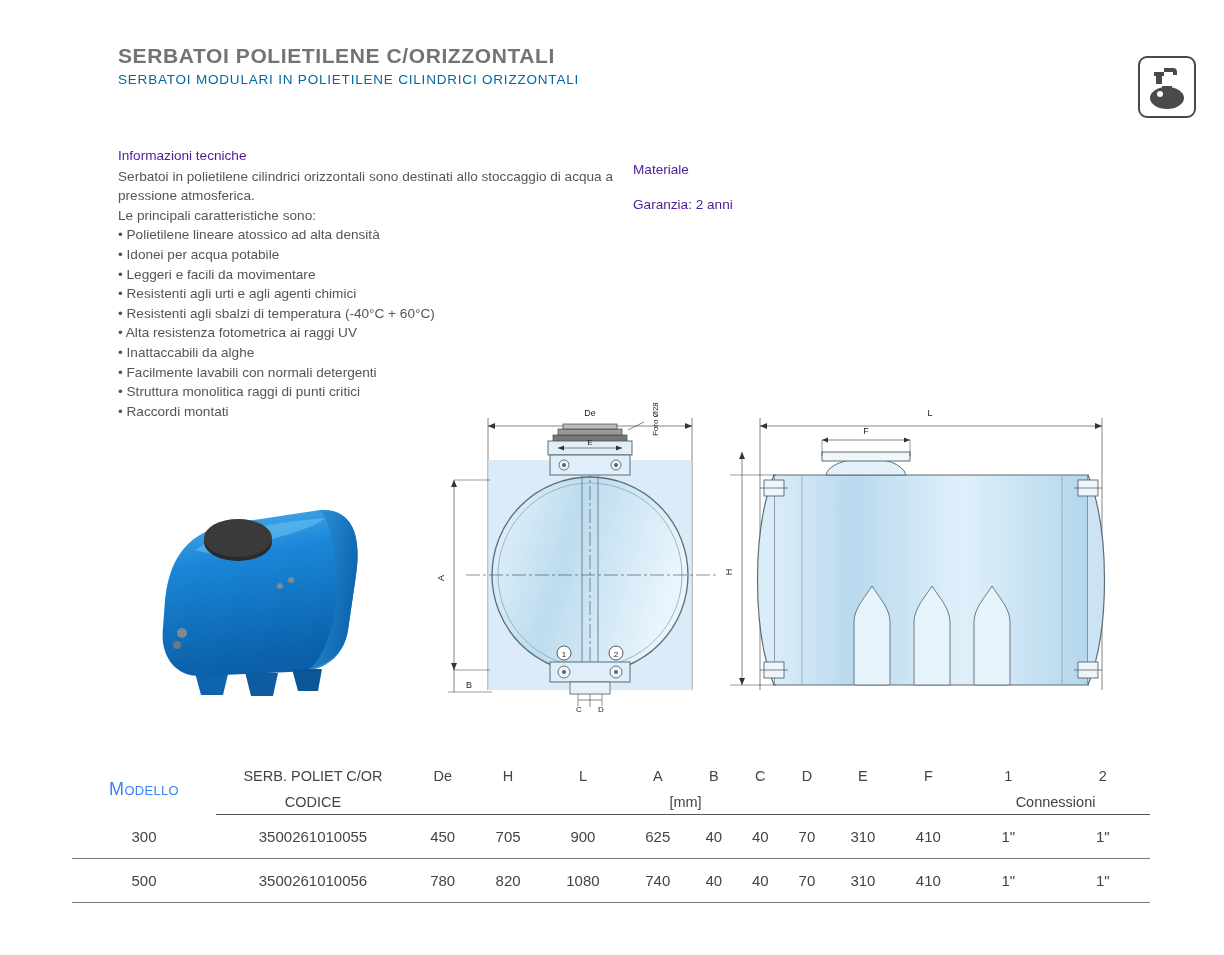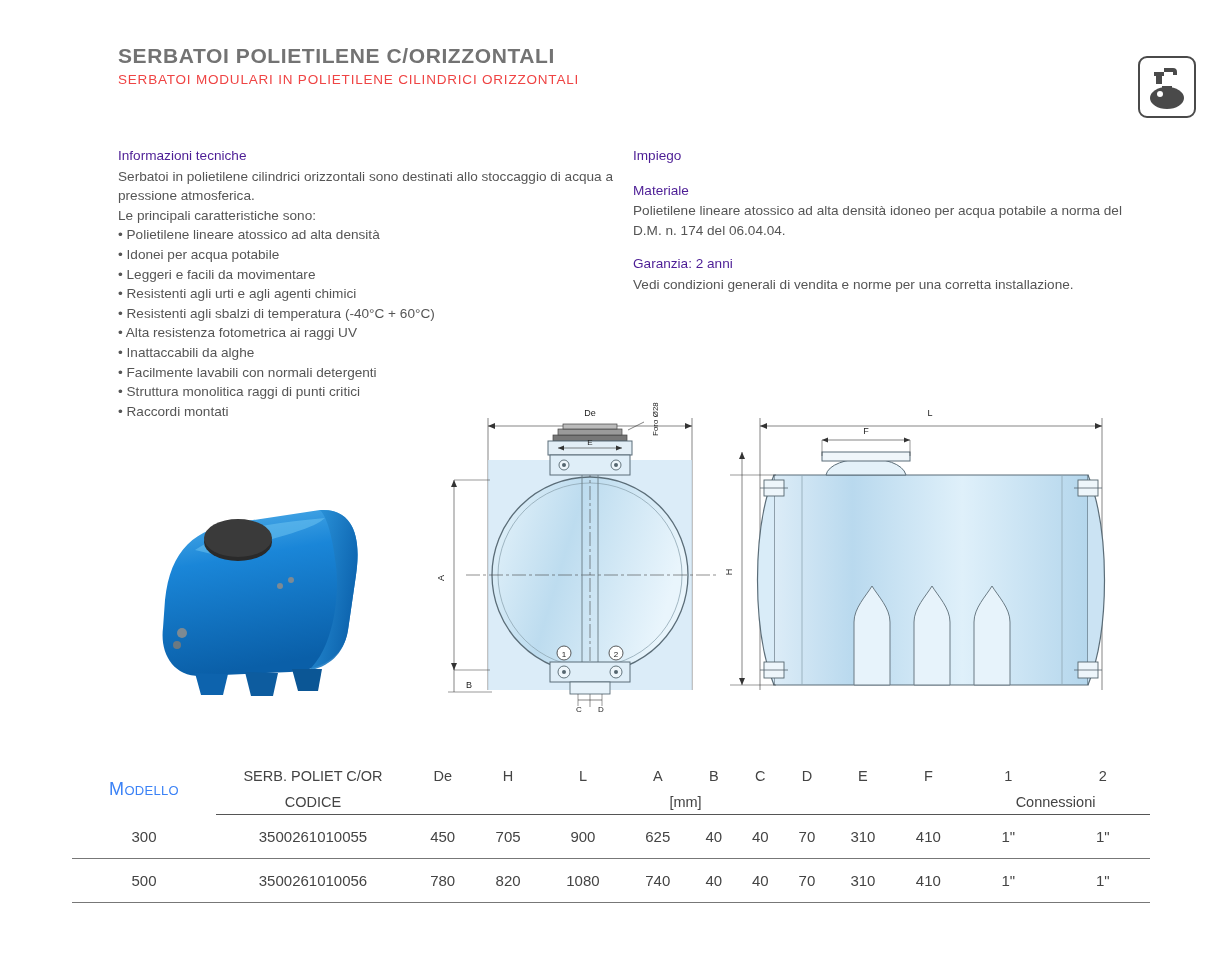--- a/index.html
+++ b/index.html
@@ -31,21 +31,21 @@
   .title {
     font-size: 21px;
     font-weight: bold;
     letter-spacing: 0.6px;
     color: #737373;
     margin: 0 0 4px 0;
   }
   .subtitle {
     font-size: 13.5px;
     letter-spacing: 0.8px;
-    color: #ef4444;
+    color: #0369a1;
     margin: 0;
   }
   .header-icon {
     position: absolute;
     right: 28px;
     top: 56px;
     width: 58px;
     height: 62px;
     border: 2px solid #4a4a4a;
     border-radius: 9px;
@@ -184,27 +184,24 @@
       <li>Resistenti agli sbalzi di temperatura (-40°C + 60°C)</li>
       <li>Alta resistenza fotometrica ai raggi UV</li>
       <li>Inattaccabili da alghe</li>
       <li>Facilmente lavabili con normali detergenti</li>
       <li>Struttura monolitica raggi di punti critici</li>
       <li>Raccordi montati</li>
     </ul>
   </div>
 
   <div class="col-right">
-    <div class="sec-head">Impiego</div>
     <div class="gap"></div>
     <div class="sec-head">Materiale</div>
-    <div>Polietilene lineare atossico ad alta densità idoneo per acqua potabile a norma del D.M. n. 174 del 06.04.04.</div>
     <div class="gap"></div>
     <div class="sec-head">Garanzia: 2 anni</div>
-    <div class="just">Vedi condizioni generali di vendita e norme per una corretta installazione.</div>
   </div>
 
   <div class="photo">
     <svg width="250" height="230" viewBox="0 0 250 230">
       <defs>
         <linearGradient id="tankg" x1="0" y1="0" x2="0.2" y2="1">
           <stop offset="0%" stop-color="#56b2ea"></stop>
           <stop offset="35%" stop-color="#1a86d8"></stop>
           <stop offset="100%" stop-color="#0a5fa8"></stop>
         </linearGradient>

